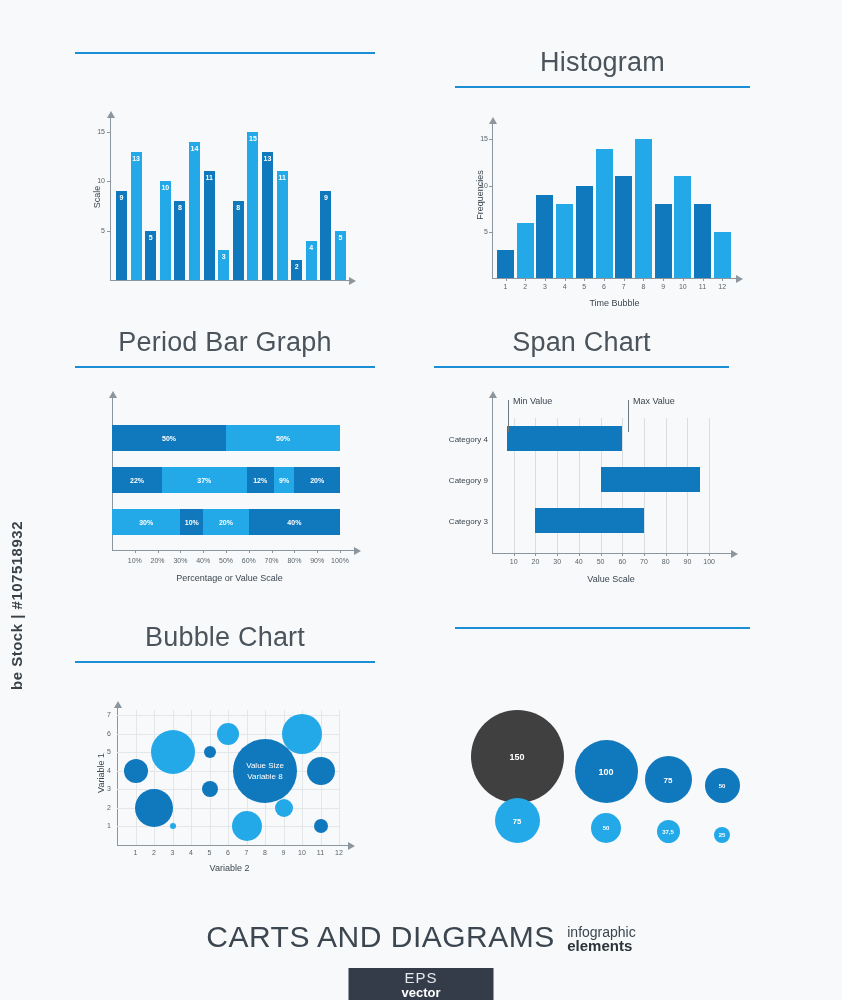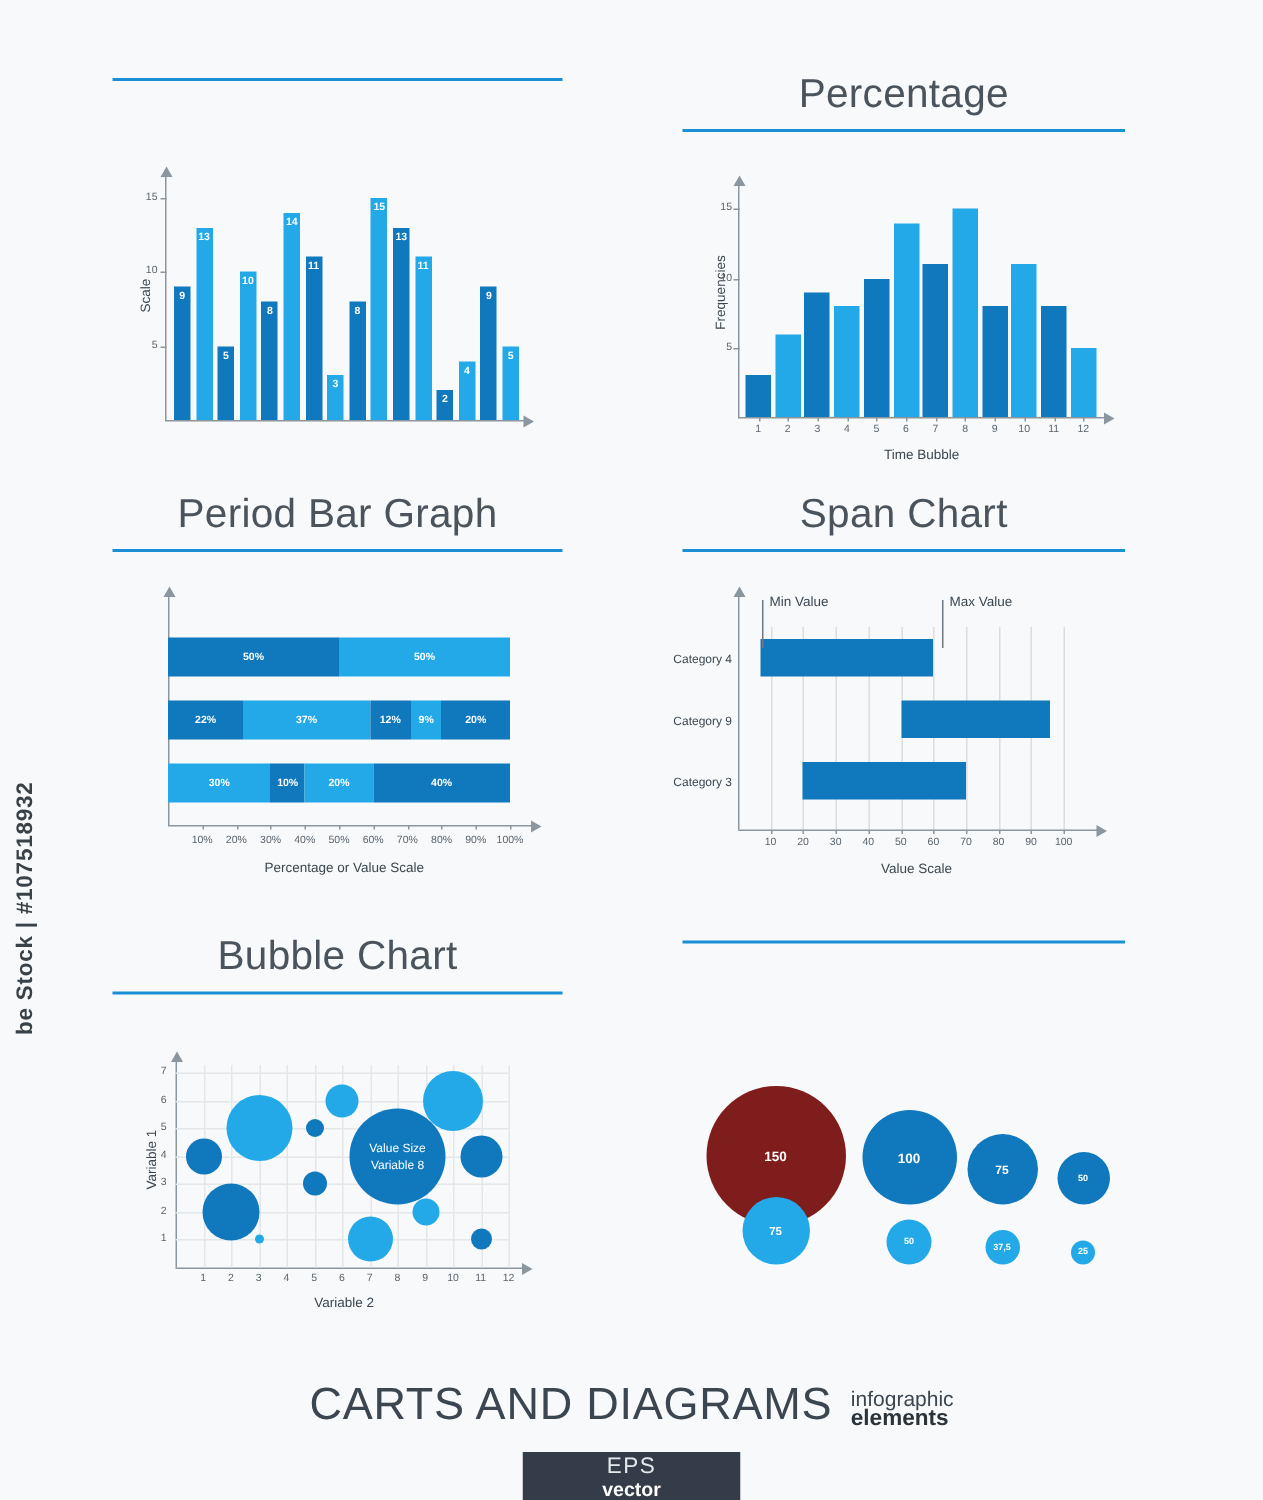--- a/index.html
+++ b/index.html
@@ -179,21 +179,21 @@
         <div class="bar" style="left:235.4px;width:11px;height:88.875px;bottom:5px;background:#1078bd;">
           <div class="bar-val">9</div>
         </div>
         <div class="bar" style="left:250px;width:11px;height:49.375px;bottom:5px;background:#23a9e8;">
           <div class="bar-val">5</div>
         </div>
       </div>
   </div>
 
   <div class="panel" style="left:455px;top:45px;width:295px;">
-    <div class="panel-title">Percentage</div>
+    <div class="panel-title">Histogram</div>
     <div class="title-rule"></div>
   </div>
   <div class="plot" id="plot-hist" style="position:absolute;left:462px;top:118px;width:290px;height:180px;">
     <div class="axis-v" style="left:30px;top:6px;height:154px;"></div>
     <div class="arrow-up" style="left:26.5px;top:-1px;"></div>
     <div class="axis-h" style="left:30px;top:160px;width:245px;"></div>
     <div class="arrow-right" style="left:274px;top:156.5px;"></div>
     <div class="axis-caption-v" style="left:-12px;top:72px;width:60px;text-align:center;">Frequencies</div>
     <div class="axis-caption" style="left:30px;top:180px;width:245px;">Time Bubble</div>
     <div id="hist-yticks">
@@ -292,21 +292,21 @@
         <div class="tickmark" style="left:176.6px;top:160px;width:1px;height:3px;background:#8c969e;"></div>
         <div class="xtick" style="left:185.4px;top:167px;width:28px;">80%</div>
         <div class="tickmark" style="left:199.4px;top:160px;width:1px;height:3px;background:#8c969e;"></div>
         <div class="xtick" style="left:208.20000000000002px;top:167px;width:28px;">90%</div>
         <div class="tickmark" style="left:222.20000000000002px;top:160px;width:1px;height:3px;background:#8c969e;"></div>
         <div class="xtick" style="left:231px;top:167px;width:28px;">100%</div>
         <div class="tickmark" style="left:245px;top:160px;width:1px;height:3px;background:#8c969e;"></div>
       </div>
   </div>
 
-  <div class="panel" style="left:455px;top:325px;width:295px;">
+  <div class="panel" style="left:434px;top:325px;width:295px;">
     <div class="panel-title">Span Chart</div>
     <div class="title-rule"></div>
   </div>
   <div class="plot" id="plot-span" style="position:absolute;left:430px;top:388px;width:320px;height:195px;">
     <div class="axis-v" style="left:62px;top:10px;height:155px;"></div>
     <div class="arrow-up" style="left:58.5px;top:3px;"></div>
     <div class="axis-h" style="left:62px;top:165px;width:240px;"></div>
     <div class="arrow-right" style="left:301px;top:161.5px;"></div>
     <div class="axis-caption" style="left:62px;top:186px;width:238px;">Value Scale</div>
     <div id="span-grid">
@@ -431,21 +431,21 @@
         <div class="ytick" style="left:12px;top:48.14285714285714px;width:14px;">5</div>
         <div class="ytick" style="left:12px;top:29.571428571428584px;width:14px;">6</div>
         <div class="ytick" style="left:12px;top:11px;width:14px;">7</div>
       </div>
   </div>
 
   <div class="panel" style="left:455px;top:620px;width:295px;">
     <div class="title-rule"></div>
   </div>
   <div class="plot" id="plot-prop" style="position:absolute;left:460px;top:700px;width:290px;height:160px;">
-      <div class="pcircle" style="left:10.5px;top:24px;width:93px;height:93px;background:#7f1d1d;">
+      <div class="pcircle" style="left:10.5px;top:10px;width:93px;height:93px;background:#404040;">
         <span style="font-size: 9px;">150</span>
       </div>
       <div class="pcircle" style="left:114.5px;top:40px;width:63px;height:63px;background:#1078bd;">
         <span style="font-size: 9px;">100</span>
       </div>
       <div class="pcircle" style="left:184.5px;top:56px;width:47px;height:47px;background:#1078bd;">
         <span style="font-size: 7.99px;">75</span>
       </div>
       <div class="pcircle" style="left:244.5px;top:68px;width:35px;height:35px;background:#1078bd;">
         <span style="font-size: 6px;">50</span>

